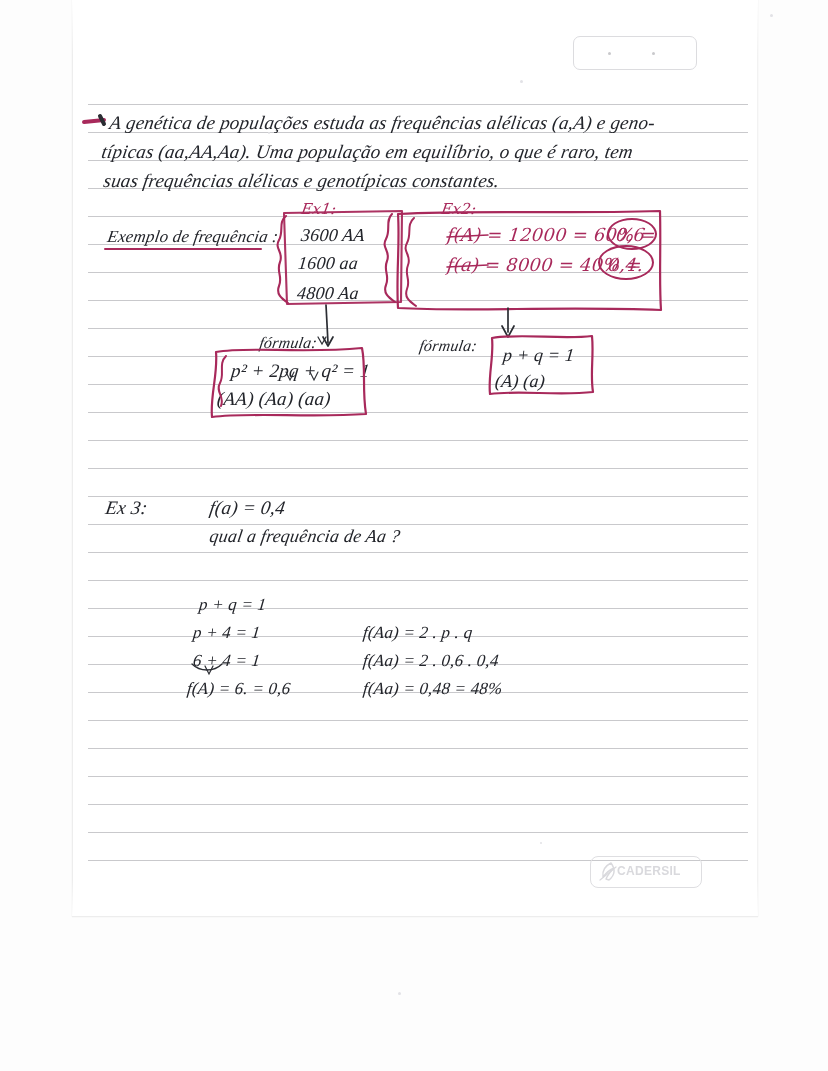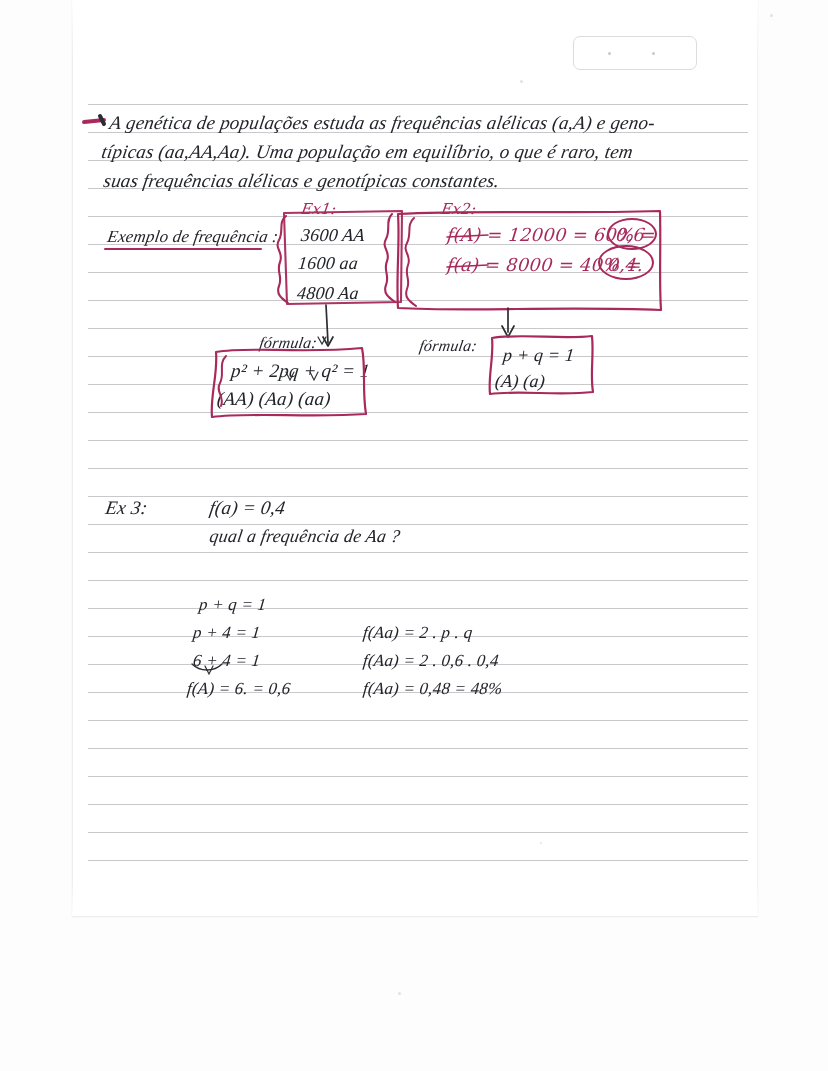--- a/index.html
+++ b/index.html
@@ -269,20 +269,27 @@
     <path d="M286,372 L290,380 L294,372" fill="none" stroke="#2b2d33" stroke-width="1.1" stroke-linecap="round"></path>
     <path d="M310,372 L314,380 L318,372" fill="none" stroke="#2b2d33" stroke-width="1.1" stroke-linecap="round"></path>
 
     <path d="M192,664 C200,672 214,672 222,664" fill="none" stroke="#2b2d33" stroke-width="1.3" stroke-linecap="round"></path>
     <path d="M205,666 L209,674 L213,666" fill="none" stroke="#2b2d33" stroke-width="1.2" stroke-linecap="round"></path>
 
     <path d="M84,122 L104,120" fill="none" stroke="#a8295b" stroke-width="4" stroke-linecap="round"></path>
     <path d="M100,116 L104,124" fill="none" stroke="#2b2d33" stroke-width="4" stroke-linecap="round"></path>
   </svg>
 
+  <div class="brand">
+    <svg class="brand-mark" viewBox="0 0 22 22">
+      <path d="M14,2 C8,5 5,10 6,16 C9,12 12,9 17,7 C14,10 11,13 9,18 L12,19 C17,15 19,9 14,2 Z" fill="none" stroke="#d9d9dd" stroke-width="1.4" stroke-linejoin="round"></path>
+      <path d="M3,19 L19,6" stroke="#d9d9dd" stroke-width="1.2" stroke-linecap="round"></path>
+    </svg>
+    <span class="brand-text">CADERSIL</span>
+  </div>
 
   <span class="speck" style="left:520px; top:80px; width:3px; height:3px;"></span>
   <span class="speck" style="left:770px; top:14px; width:3px; height:3px;"></span>
   <span class="speck" style="left:398px; top:992px; width:3px; height:3px;"></span>
   <span class="speck" style="left:268px; top:132px; width:2px; height:2px;"></span>
   <span class="speck" style="left:540px; top:842px; width:2px; height:2px;"></span>
 
 </div>
 
 </body></html>

